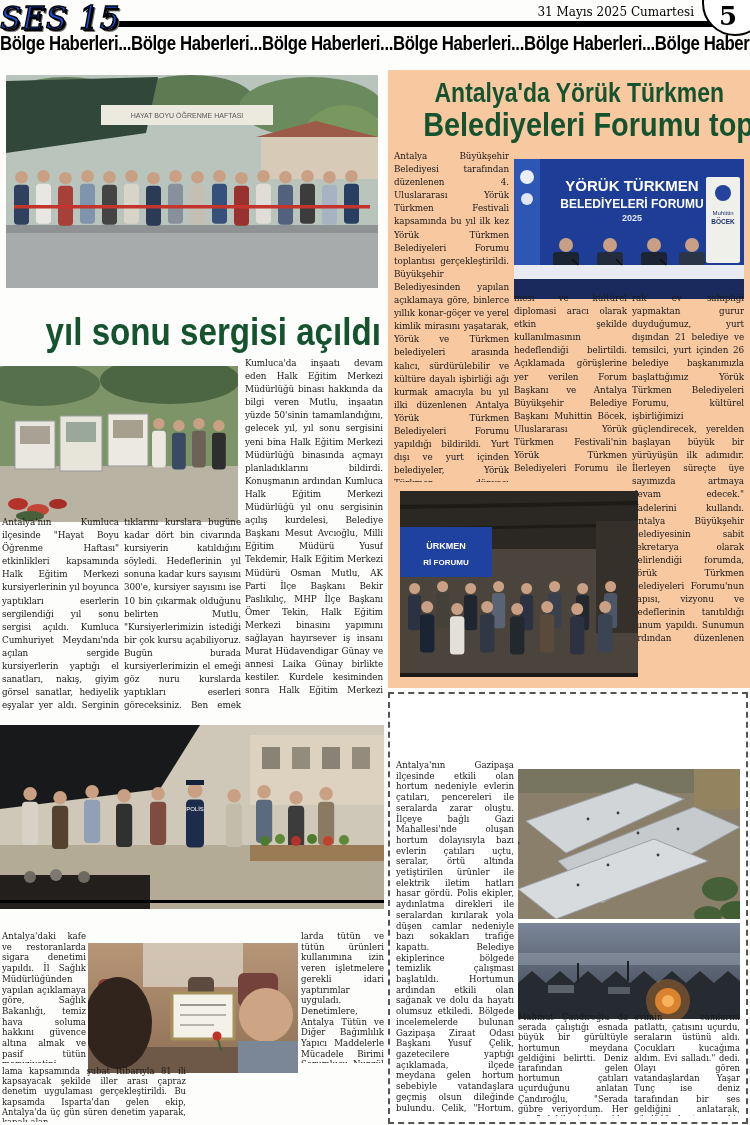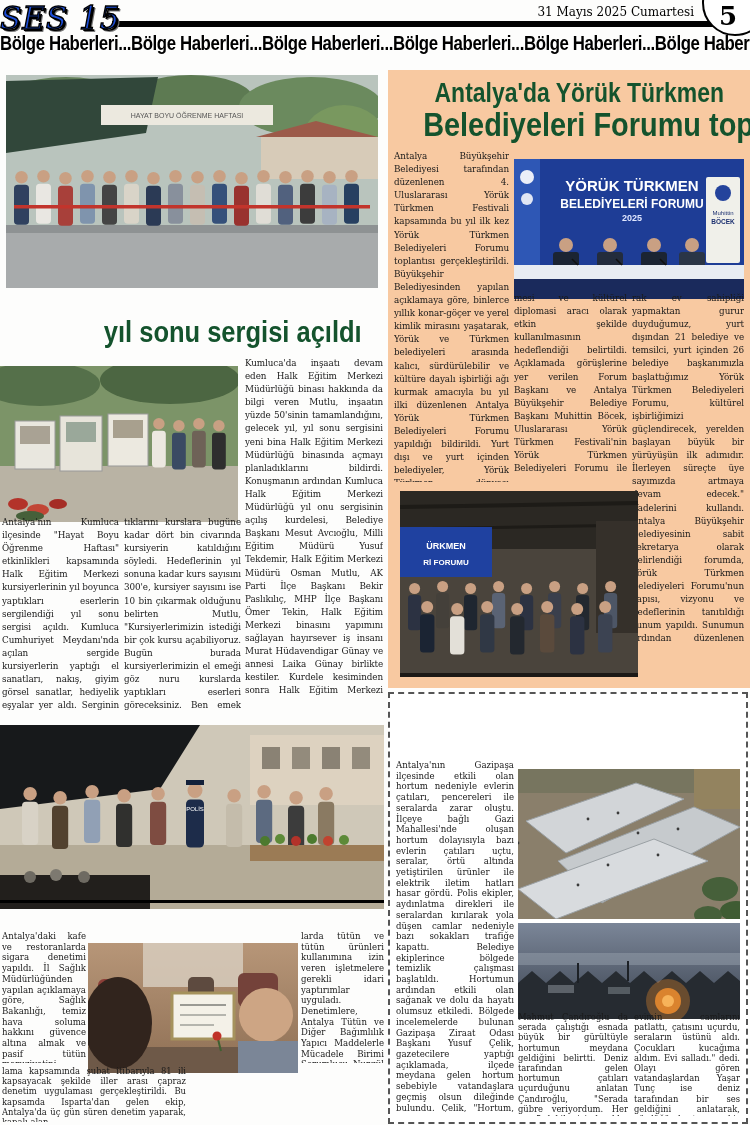--- a/index.html
+++ b/index.html
@@ -85,21 +85,21 @@
       <use href="#prs" transform="translate(228,97) scale(1.25)" style="color:#99322f"></use>
       <use href="#prs" transform="translate(250,95) scale(1.25)" style="color:#e0ddd6"></use>
       <use href="#prs" transform="translate(272,96) scale(1.25)" style="color:#51617e"></use>
       <use href="#prs" transform="translate(294,95) scale(1.25)" style="color:#3c3c3c"></use>
       <use href="#prs" transform="translate(316,96) scale(1.25)" style="color:#a7b3c2"></use>
       <use href="#prs" transform="translate(338,95) scale(1.25)" style="color:#274061"></use>
       <rect x="8" y="130" width="356" height="3.5" fill="#c2342c"></rect>
     </svg>
   </div>
 
-  <div class="hl" style="left:0;top:315px;width:384px;font-size:30px;line-height:34px">
+  <div class="hl" style="left:16px;top:315px;width:384px;font-size:39px;line-height:34px">
     <span>yıl sonu sergisi açıldı</span>
   </div>
 
   <div class="photo" style="left:0;top:355px;width:238px;height:156px">
     <svg viewBox="0 0 238 156" width="238" height="156">
       <rect width="238" height="156" fill="#7c9468"></rect>
       <ellipse cx="40" cy="18" rx="60" ry="22" fill="#55704a"></ellipse>
       <ellipse cx="170" cy="14" rx="70" ry="24" fill="#4c6642"></ellipse>
       <rect y="100" width="238" height="56" fill="#b9b3a4"></rect>
       <rect x="15" y="55" width="40" height="48" fill="#e9e7df" stroke="#999"></rect>

